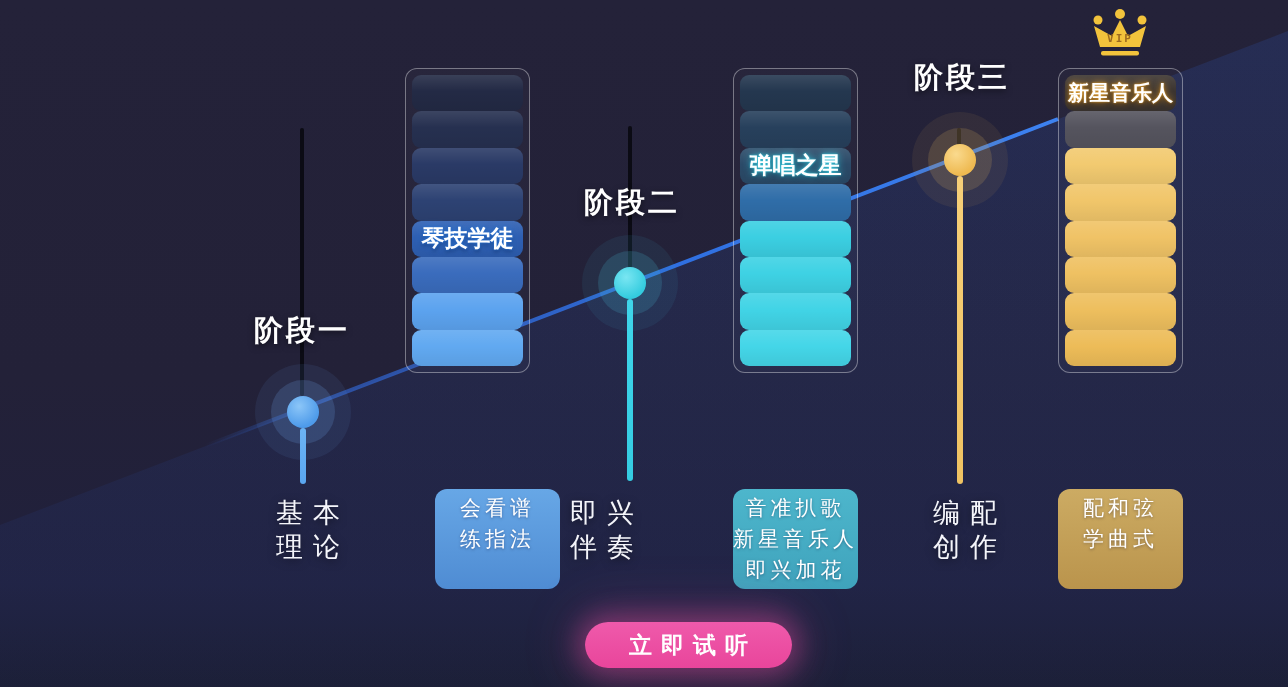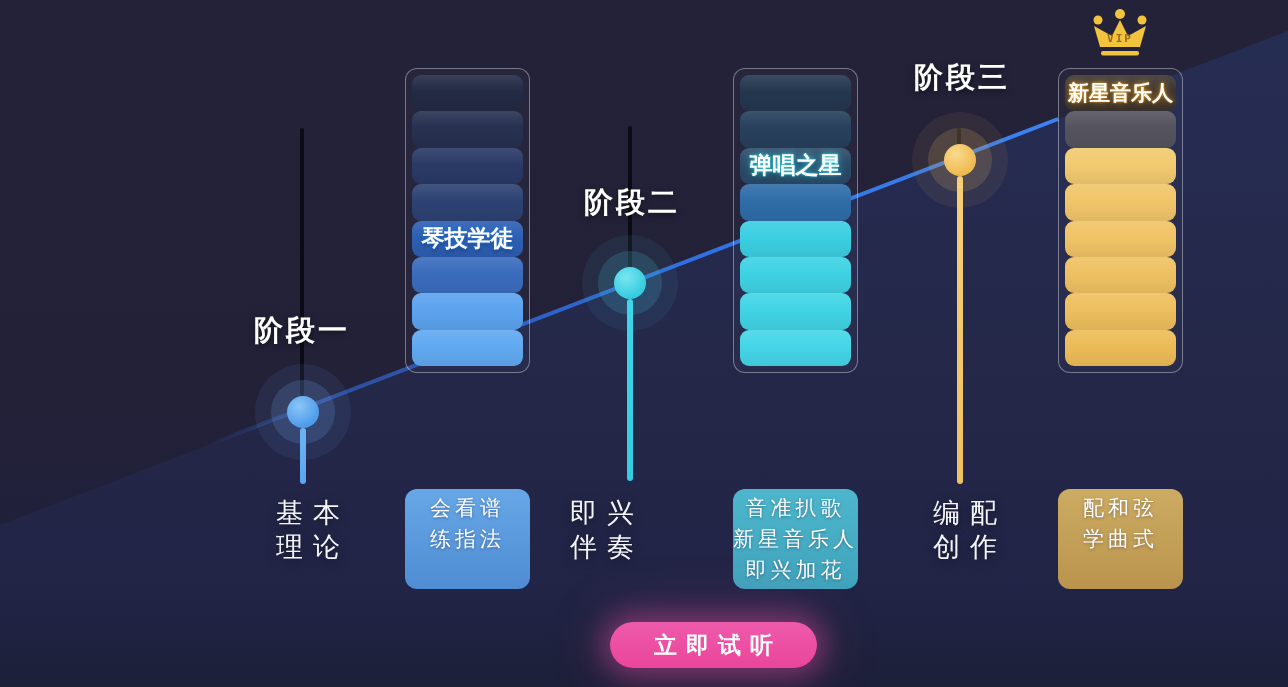--- a/index.html
+++ b/index.html
@@ -53,30 +53,30 @@
   .badge-text { font-weight:bold; white-space:nowrap; color:#ffffff; }
   .badge-blue .badge-text { font-size:23px; text-shadow:0 0 2px #2e7de0,0 0 7px #2e7de0,0 2px 4px rgba(0,0,30,0.6); }
   .badge-cyan .badge-text { font-size:23px; text-shadow:0 0 2px #3fd8ec,0 0 7px #3fd8ec,0 2px 4px rgba(0,0,30,0.6); }
   .badge-gold .badge-text { font-size:21px; text-shadow:0 0 2px #f0a830,0 0 7px #f0a830,0 2px 4px rgba(30,10,0,0.6); }
   .desc-box {
     position:absolute; top:489px; left:0; width:125px; height:100px;
     border-radius:12px; color:#ffffff; text-align:center;
     font-size:21px; line-height:31px; letter-spacing:4px; padding-top:4px;
     text-shadow:0 1px 3px rgba(0,0,50,0.35);
   }
-  .desc-blue { background:linear-gradient(180deg,#67a7e6,#4f8cd3); }
+  .desc-blue { background:linear-gradient(180deg,#67a7e6,#4f8cd3);margin-left:30px; }
   .desc-cyan { background:linear-gradient(180deg,#4db6cc,#3fa3bc); }
   .desc-gold { background:linear-gradient(180deg,#ccab63,#ba944c); }
 
   
   .crown { position:absolute; left:1087px; top:8px; width:66px; height:50px; }
 
   
   .cta-button {
-    position:absolute; left:610px; top:622px; width:207px; height:46px;
+    position:absolute; left:585px; top:622px; width:207px; height:46px;
     border:none; border-radius:23px; cursor:pointer;
     background:linear-gradient(180deg,#ef5aab,#e9459b);
     box-shadow:0 0 26px 8px rgba(236,80,162,0.38), 0 0 55px 14px rgba(236,80,162,0.16);
     color:#ffffff; font-size:23px; font-weight:bold; letter-spacing:9px;
     padding-left:9px; font-family:inherit;
     display:flex; align-items:center; justify-content:center;
   }
 </style>
 </head>
 <body>

